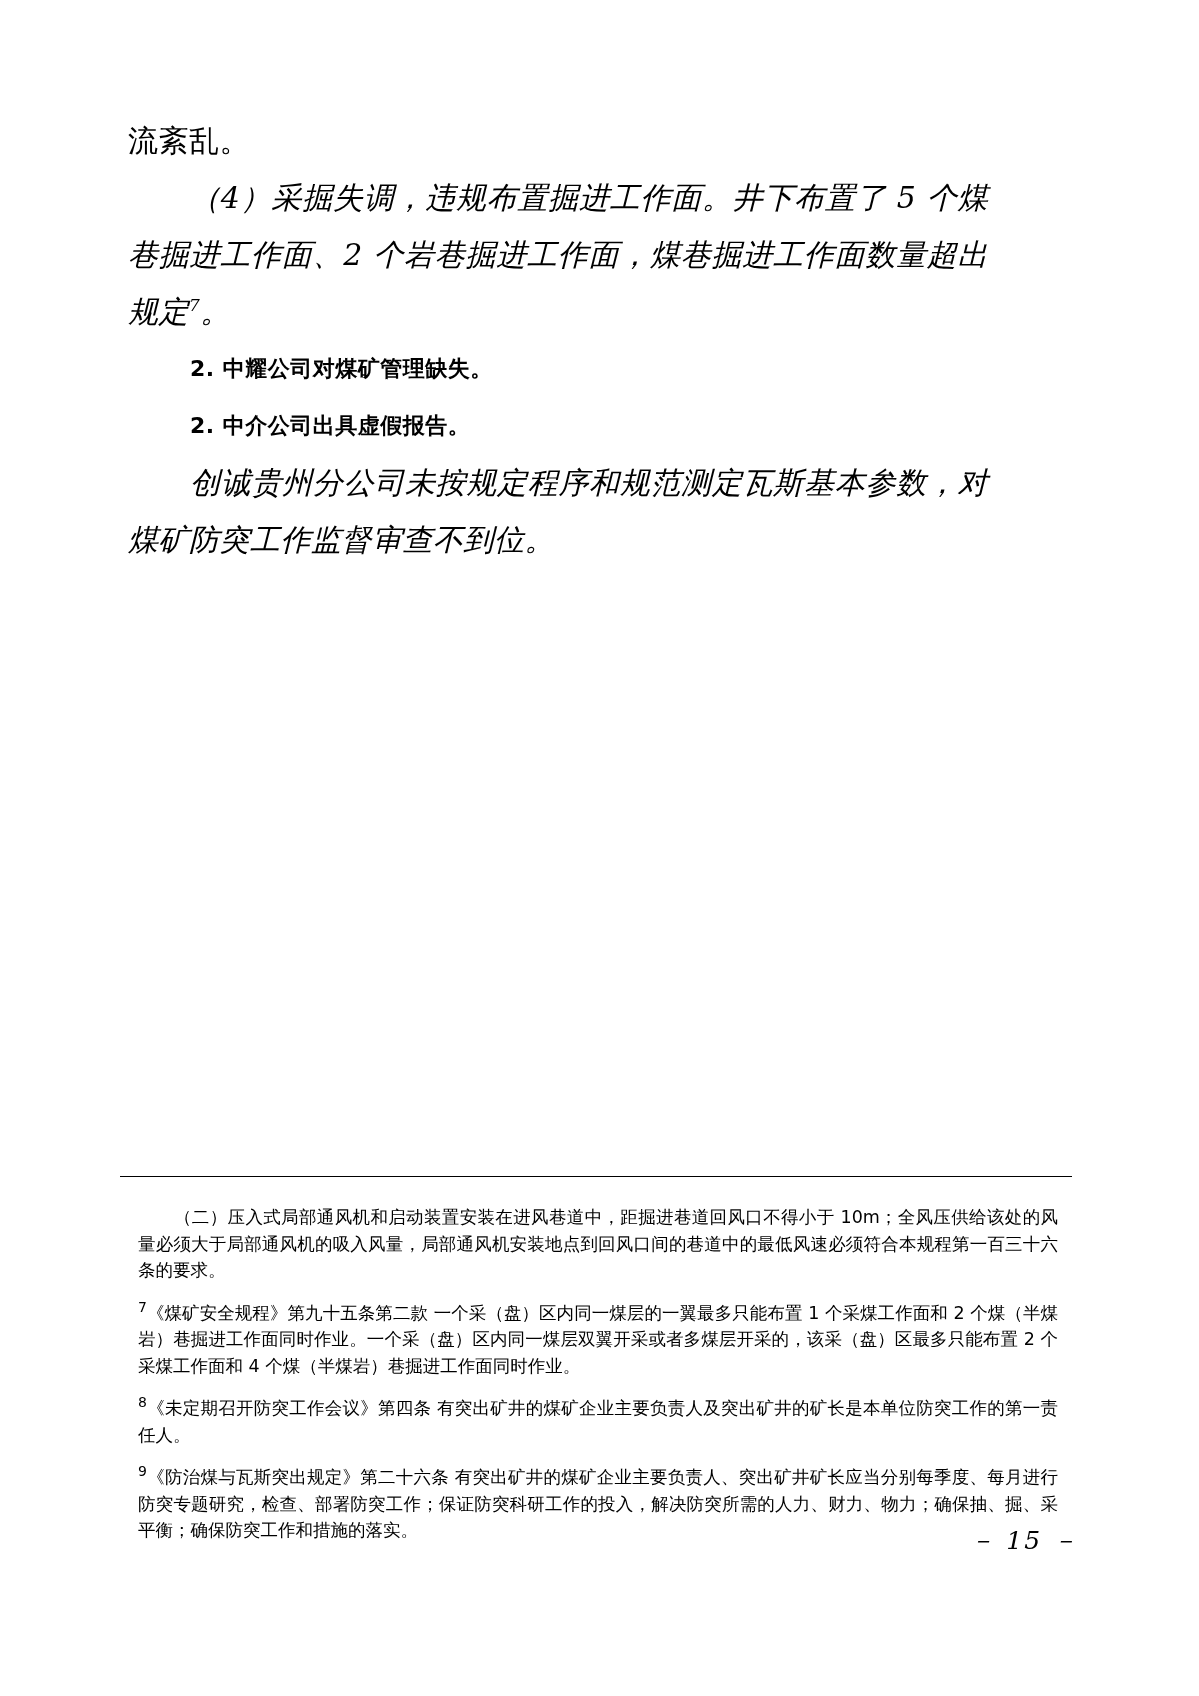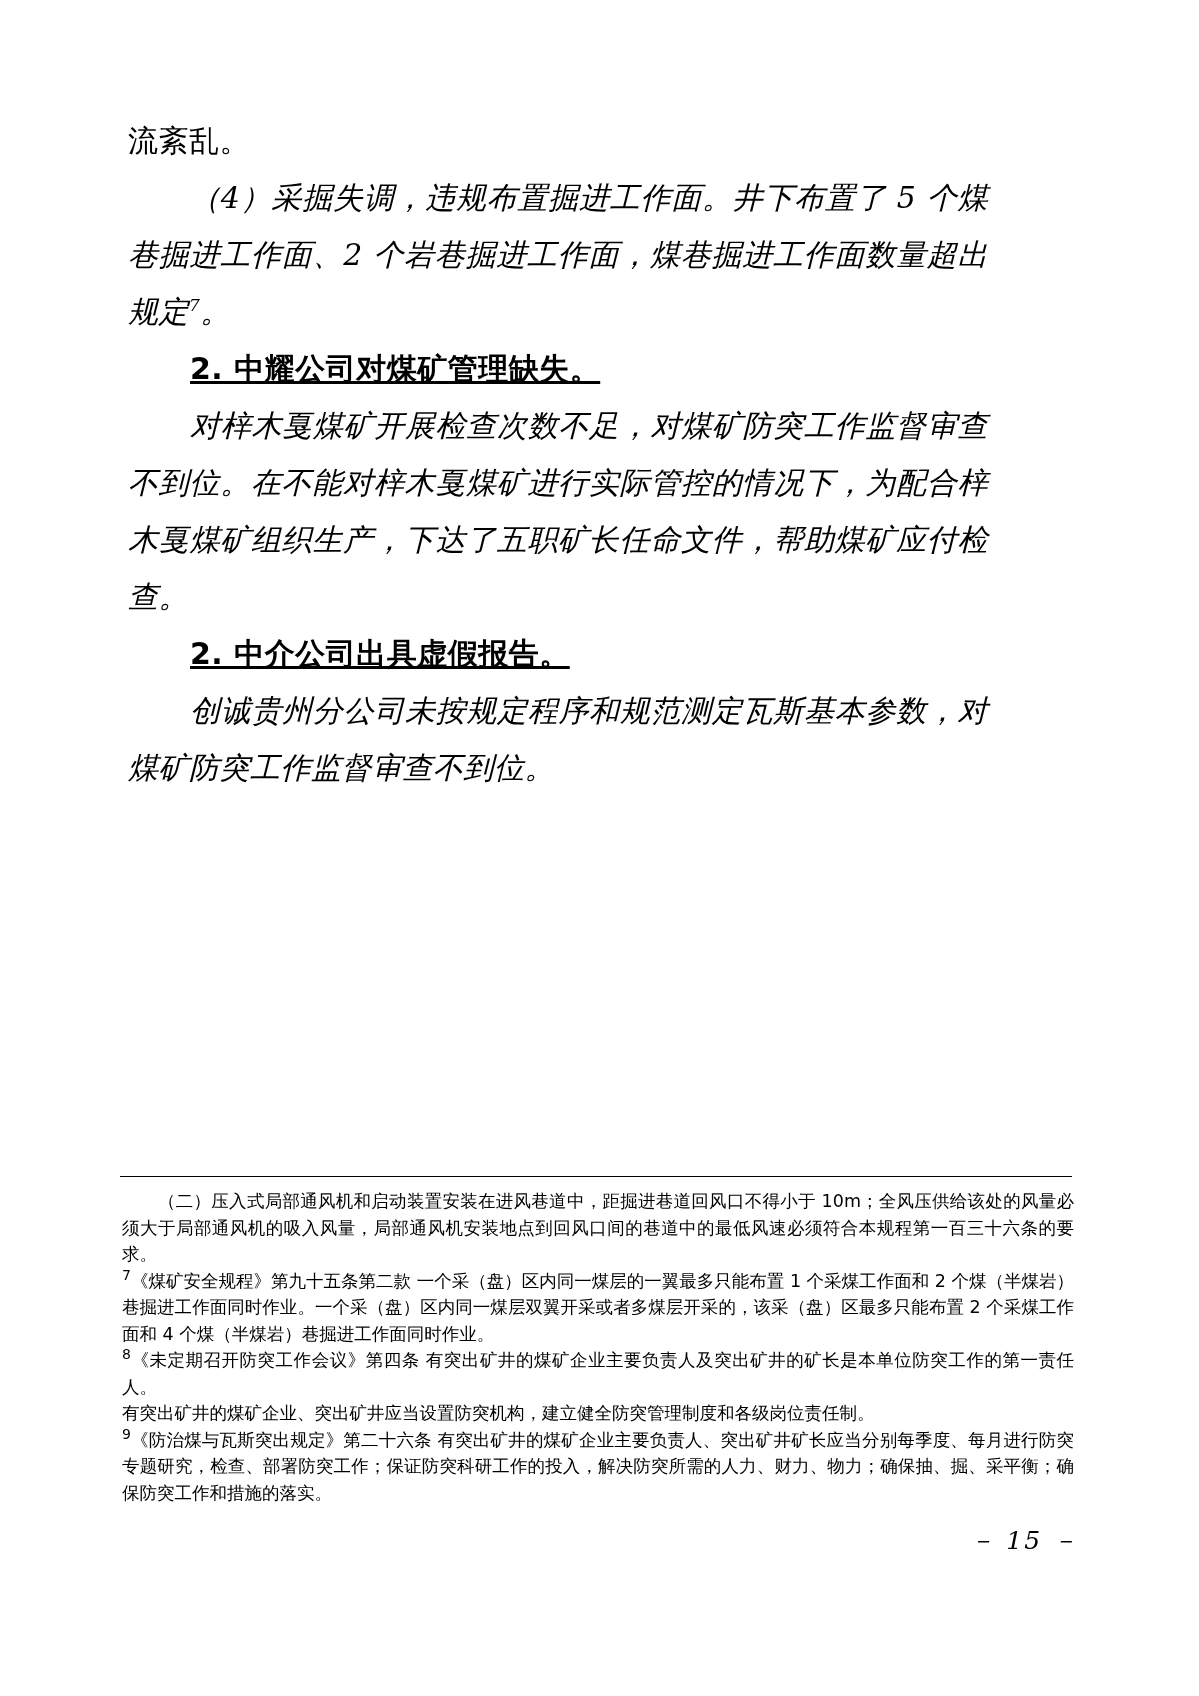--- a/index.html
+++ b/index.html
@@ -33,27 +33,26 @@
     text-justify: inter-ideograph;
     letter-spacing: 0.5px;
     font-family: "DejaVu Serif", serif;
   }
   p.indent {
     text-indent: 62px;
     font-style: italic;
   }
   p.heading-par {
     margin: 0;
-    font-size: 30px;
+    font-size: 22px;
     line-height: 57px;
     font-weight: bold;
     text-indent: 62px;
     letter-spacing: 0.5px;
     font-family: "DejaVu Sans", sans-serif;
-    text-decoration: underline;
   }
   sup.fn {
     font-size: 17px;
     vertical-align: super;
     line-height: 0;
   }
   .hr-rule {
     position: absolute;
     left: 120px;
     top: 1176px;
@@ -66,21 +65,21 @@
     left: 122px;
     top: 1188px;
     width: 952px;
     font-size: 17.5px;
     line-height: 26.5px;
     text-align: justify;
     text-justify: inter-ideograph;
     font-family: "DejaVu Sans", sans-serif;
   }
   .footnotes p {
-    margin: 0;
+    margin: 16px;
   }
   .fn-first {
     text-indent: 36px;
   }
   .fn-num {
     font-size: 14px;
     vertical-align: super;
     line-height: 0;
   }
   .page-number {
@@ -107,40 +106,38 @@
 
   <div class="body-area">
 
     <p class="body-par">流紊乱。</p>
 
     <p class="body-par indent"><span>（4）采掘失调，违规布置掘进工作面。井下布置了 5 个煤巷掘进工作面、2 个岩巷掘进工作面，煤巷掘进工作面数量超出规定</span><sup class="fn">7</sup><span>。</span></p>
 
 
     <p class="heading-par">2. 中耀公司对煤矿管理缺失。</p>
 
-    <p class="body-par indent">对梓木戛煤矿开展检查次数不足，对煤矿防突工作监督审查不到位。在不能对梓木戛煤矿进行实际管控的情况下，为配合梓木戛煤矿组织生产，下达了五职矿长任命文件，帮助煤矿应付检查。</p>
 
     <p class="heading-par">2. 中介公司出具虚假报告。</p>
 
     <p class="body-par indent">创诚贵州分公司未按规定程序和规范测定瓦斯基本参数，对煤矿防突工作监督审查不到位。</p>
 
 
   </div>
 
   <div class="hr-rule"></div>
 
   <div class="footnotes">
 
     <p class="fn-first">（二）压入式局部通风机和启动装置安装在进风巷道中，距掘进巷道回风口不得小于 10m；全风压供给该处的风量必须大于局部通风机的吸入风量，局部通风机安装地点到回风口间的巷道中的最低风速必须符合本规程第一百三十六条的要求。</p>
 
     <p><span class="fn-num">7</span><span>《煤矿安全规程》第九十五条第二款 一个采（盘）区内同一煤层的一翼最多只能布置 1 个采煤工作面和 2 个煤（半煤岩）巷掘进工作面同时作业。一个采（盘）区内同一煤层双翼开采或者多煤层开采的，该采（盘）区最多只能布置 2 个采煤工作面和 4 个煤（半煤岩）巷掘进工作面同时作业。</span></p>
 
     <p><span class="fn-num">8</span><span>《未定期召开防突工作会议》第四条 有突出矿井的煤矿企业主要负责人及突出矿井的矿长是本单位防突工作的第一责任人。</span></p>
 
-    <p>有突出矿井的煤矿企业、突出矿井应当设置防突机构，建立健全防突管理制度和各级岗位责任制。</p>
 
     <p><span class="fn-num">9</span><span>《防治煤与瓦斯突出规定》第二十六条 有突出矿井的煤矿企业主要负责人、突出矿井矿长应当分别每季度、每月进行防突专题研究，检查、部署防突工作；保证防突科研工作的投入，解决防突所需的人力、财力、物力；确保抽、掘、采平衡；确保防突工作和措施的落实。</span></p>
 
   </div>
 
   <div class="page-number">
     <span class="pn-inner">－ 15 －</span>
   </div>
 
 </div>

